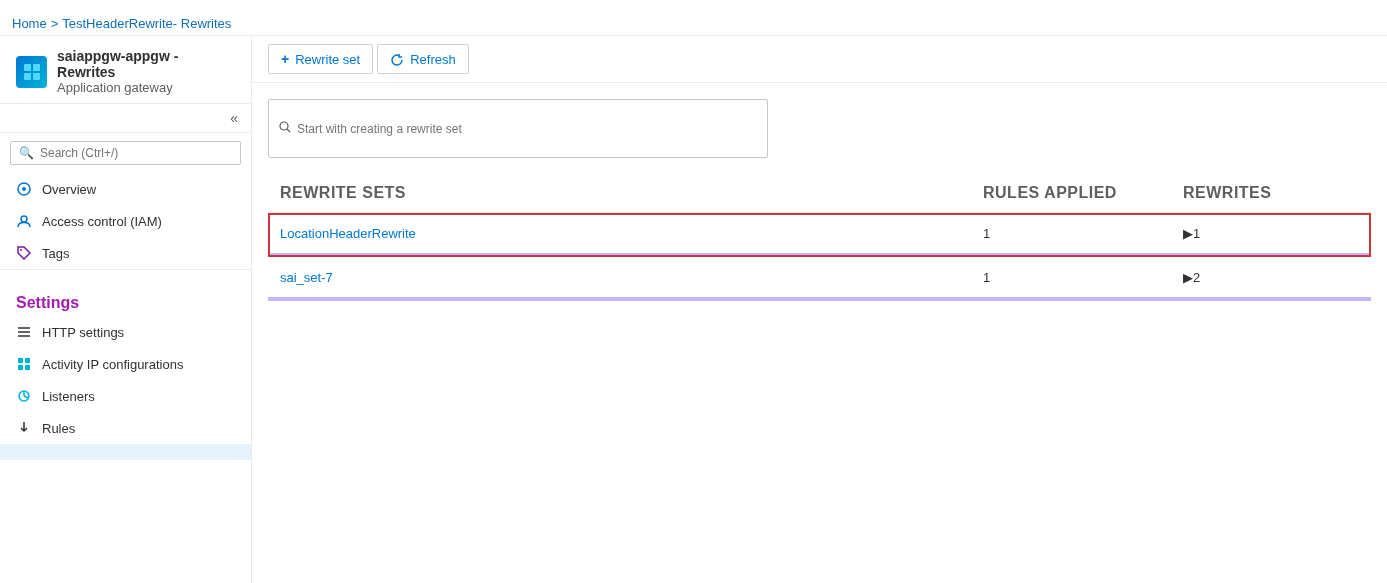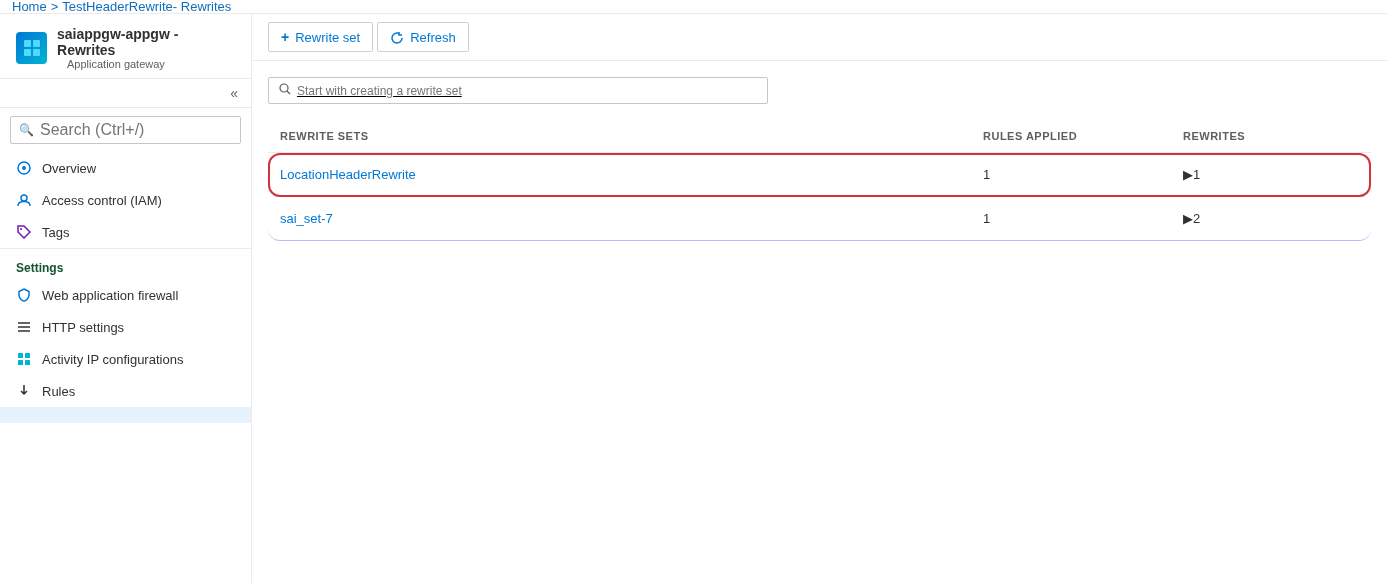--- a/index.html
+++ b/index.html
@@ -6,23 +6,23 @@
     body { background: #f3f2f1; width: 1387px; height: 583px; overflow: hidden; display: flex; flex-direction: column; }
 
     
     .top-bar {
       background: #fff;
       border-bottom: 1px solid #edebe9;
       padding: 4px 12px;
       font-size: 12px;
       color: #106ebe;
       display: flex;
-      align-items: center;
+      align-items: flex-end;
       gap: 4px;
-      height: 14px;
+      height: 36px;
     }
     .top-bar a { color: #106ebe; text-decoration: none; }
 
     .main-layout {
       display: flex;
       flex: 1;
       overflow: hidden;
     }
 
     
@@ -54,23 +54,22 @@
       color: white;
       font-size: 16px;
       font-weight: bold;
     }
     .sidebar-header-text h2 {
       font-size: 14px;
       font-weight: 600;
       color: #323130;
     }
     .sidebar-header-text p {
-      font-size: 11px;
+      font-size: 13px;
       color: #605e5c;
-      margin-left: 10px;
     }
 
     .sidebar-collapse {
       width: 252px;
       padding: 4px 8px;
       display: flex;
       justify-content: flex-end;
       border-bottom: 1px solid #edebe9;
     }
     .collapse-btn {
@@ -88,21 +87,21 @@
       align-items: center;
       border: 1px solid #c8c6c4;
       background: #fff;
       border-radius: 2px;
       padding: 4px 8px;
       gap: 6px;
     }
     .search-box input {
       border: none;
       outline: none;
-      font-size: 16px;
+      font-size: 12px;
       color: #a21caf;
       width: 100%;
       background: transparent;
     }
     .search-icon { color: #605e5c; font-size: 12px; }
 
     .sidebar-nav { flex: 1; overflow-y: auto; }
 
     .nav-item {
       display: flex;
@@ -110,24 +109,24 @@
       gap: 10px;
       padding: 8px 16px;
       cursor: pointer;
       color: #323130;
       font-size: 13px;
     }
     .nav-item.active { background: #e6f3ff; color: #0078d4; }
     .nav-item .nav-icon { width: 16px; height: 16px; display: flex; align-items: center; justify-content: center; flex-shrink: 0; }
 
     .nav-section-label {
-      padding: 12px 16px 4px 16px;
-      font-size: 12px;
+      padding: 24px 16px 4px 16px;
+      font-size: 16px;
       font-weight: 600;
-      color: #14532d;
+      color: #a21caf;
       border-top: 1px solid #edebe9;
     }
 
     
     .content {
       flex: 1;
       background: #fff;
       display: flex;
       flex-direction: column;
       overflow: hidden;
@@ -160,59 +159,57 @@
       padding: 16px;
       overflow-y: auto;
     }
 
     .filter-box {
       display: flex;
       align-items: center;
       border: 1px solid #c8c6c4;
       background: #fff;
       border-radius: 2px;
-      padding: 5px 10px;
+      padding: 21px 10px;
       gap: 6px;
       max-width: 500px;
       margin-bottom: 16px;
-      text-decoration: underline;
     }
     .filter-box input {
       border: none;
       outline: none;
       font-size: 12px;
       color: #605e5c;
       width: 100%;
       background: transparent;
     }
 
     .table-container { width: 100%; }
 
     .table-header {
       display: grid;
       grid-template-columns: 1fr 200px 200px;
       border-bottom: 1px solid #edebe9;
       padding: 6px 0;
     }
     .table-header-cell {
-      font-size: 11px;
+      font-size: 16px;
       font-weight: 600;
       color: #605e5c;
       text-transform: uppercase;
       letter-spacing: 0.5px;
       padding: 4px 12px;
     }
 
     .table-row {
       display: grid;
       grid-template-columns: 1fr 200px 200px;
-      border-bottom: 1px solid #c4b5fd;
+      border-bottom: 4px solid #c4b5fd;
       align-items: center;
       min-height: 44px;
-      border-radius: 12px;
     }
 
     .table-cell {
       padding: 8px 12px;
       color: #323130;
       font-size: 13px;
     }
 
     .table-cell.link { color: #0078d4; }
 
@@ -284,45 +281,47 @@
             </svg>
         </span>
         <span>Tags</span>
       </div>
 
       <div class="nav-section-label">Settings</div>
 
       <div class="nav-item">
         <span class="nav-icon">
           <svg width="14" height="14" viewBox="0 0 14 14">
-              <path d="M7 1 L12 3.5 L12 7 C12 10 9.5 12.5 7 13 C4.5 12.5 2 10 2 7 L2 3.5 Z" fill="none" stroke="#0078d4" stroke-width="1.5"></path>
-            </svg>
-        </span>
-        <span>Web application firewall</span>
-      </div>
-      <div class="nav-item">
-        <span class="nav-icon">
-          <svg width="14" height="14" viewBox="0 0 14 14">
               <line x1="1" y1="3" x2="13" y2="3" stroke="#323130" stroke-width="1.5"></line>
               <line x1="1" y1="7" x2="13" y2="7" stroke="#323130" stroke-width="1.5"></line>
               <line x1="1" y1="11" x2="13" y2="11" stroke="#323130" stroke-width="1.5"></line>
             </svg>
         </span>
         <span>HTTP settings</span>
       </div>
       <div class="nav-item">
         <span class="nav-icon">
           <svg width="14" height="14" viewBox="0 0 14 14">
               <rect x="1" y="1" width="5" height="5" rx="0.5" fill="#00b4d4"></rect>
               <rect x="8" y="1" width="5" height="5" rx="0.5" fill="#00b4d4"></rect>
               <rect x="1" y="8" width="5" height="5" rx="0.5" fill="#00b4d4"></rect>
               <rect x="8" y="8" width="5" height="5" rx="0.5" fill="#00b4d4"></rect>
             </svg>
         </span>
         <span>Activity IP configurations</span>
+      </div>
+      <div class="nav-item">
+        <span class="nav-icon">
+          <svg width="14" height="14" viewBox="0 0 14 14">
+              <circle cx="7" cy="7" r="5" fill="none" stroke="#00b4d4" stroke-width="1.5"></circle>
+              <line x1="7" y1="2" x2="7" y2="7" stroke="#00b4d4" stroke-width="1.5"></line>
+              <line x1="7" y1="7" x2="11" y2="9" stroke="#00b4d4" stroke-width="1.5"></line>
+            </svg>
+        </span>
+        <span>Listeners</span>
       </div>
       <div class="nav-item">
         <span class="nav-icon">
           <svg width="14" height="14" viewBox="0 0 14 14">
               <path d="M7 1 L7 10 M4 7 L7 10 L10 7" fill="none" stroke="#323130" stroke-width="1.5"></path>
             </svg>
         </span>
         <span>Rules</span>
       </div>
       <div class="nav-item active">

